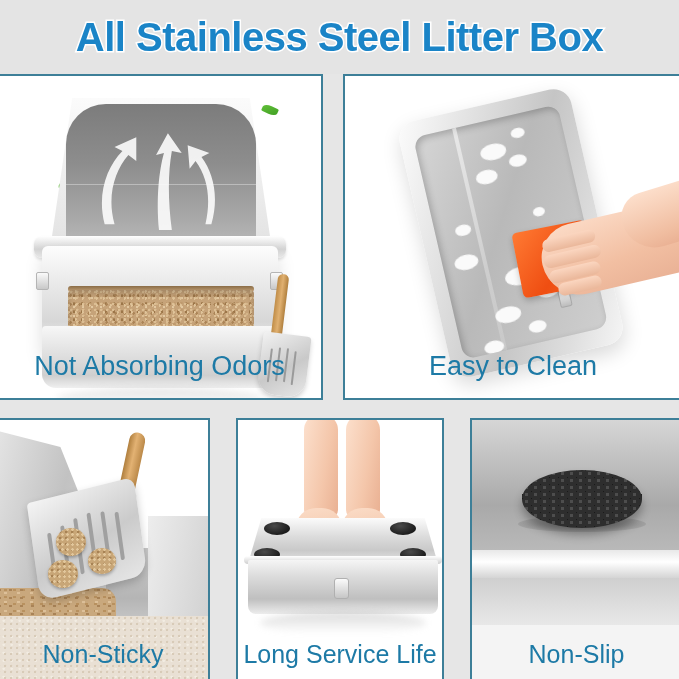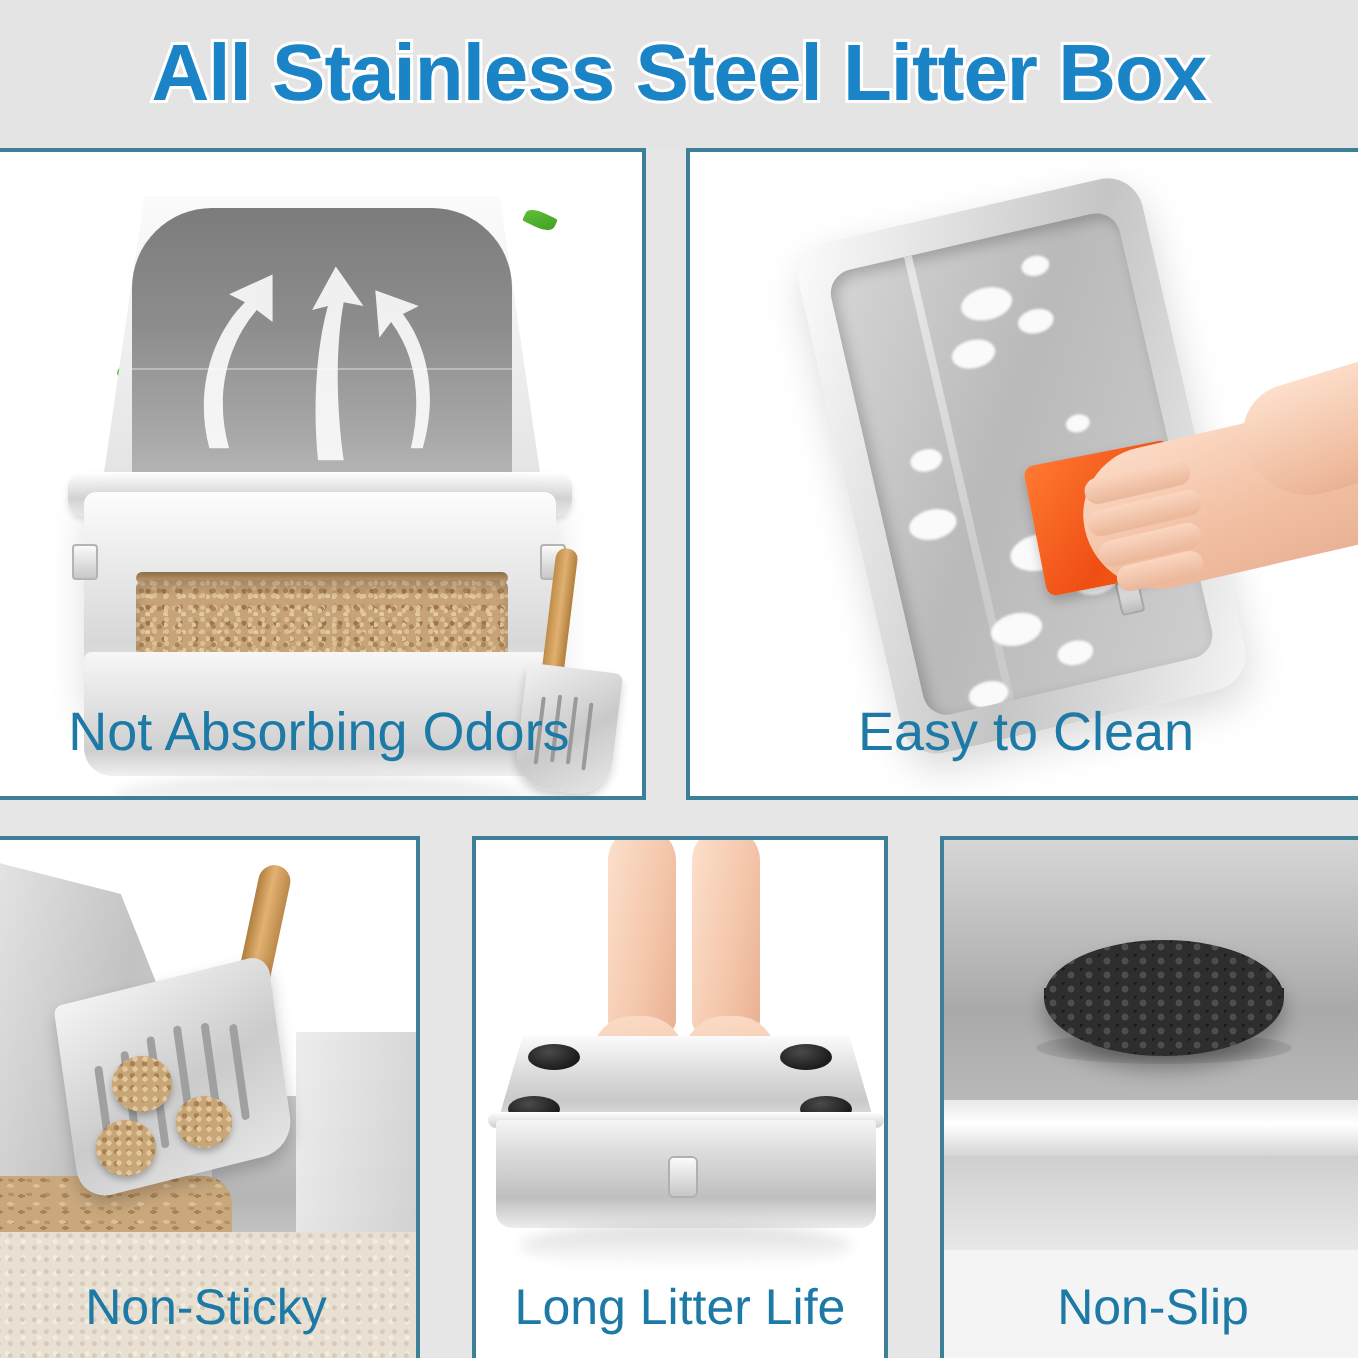--- a/index.html
+++ b/index.html
@@ -592,21 +592,21 @@
       <div class="rubber-foot" style="left:26px;  top:102px;"></div>
       <div class="rubber-foot" style="left:152px; top:102px;"></div>
       <div class="rubber-foot" style="left:16px;  top:128px;"></div>
       <div class="rubber-foot" style="left:162px; top:128px;"></div>
 
       <div class="ll-edge"></div>
       <div class="ll-front"></div>
       <div class="ll-latch"></div>
       <div class="ll-shadow"></div>
     </div>
-    <div class="panel-label">Long Litter Life</div>
+    <div class="panel-label">Long Service Life</div>
   </div>
 
   <div class="panel" id="panel-slip">
     <div class="nsl-scene">
       <div class="nsl-bg-top"></div>
       <div class="nsl-padshadow"></div>
       <div class="nsl-pad-side"></div>
       <div class="nsl-pad"></div>
       <div class="nsl-ridge"></div>
       <div class="nsl-bg-bottom"></div>

